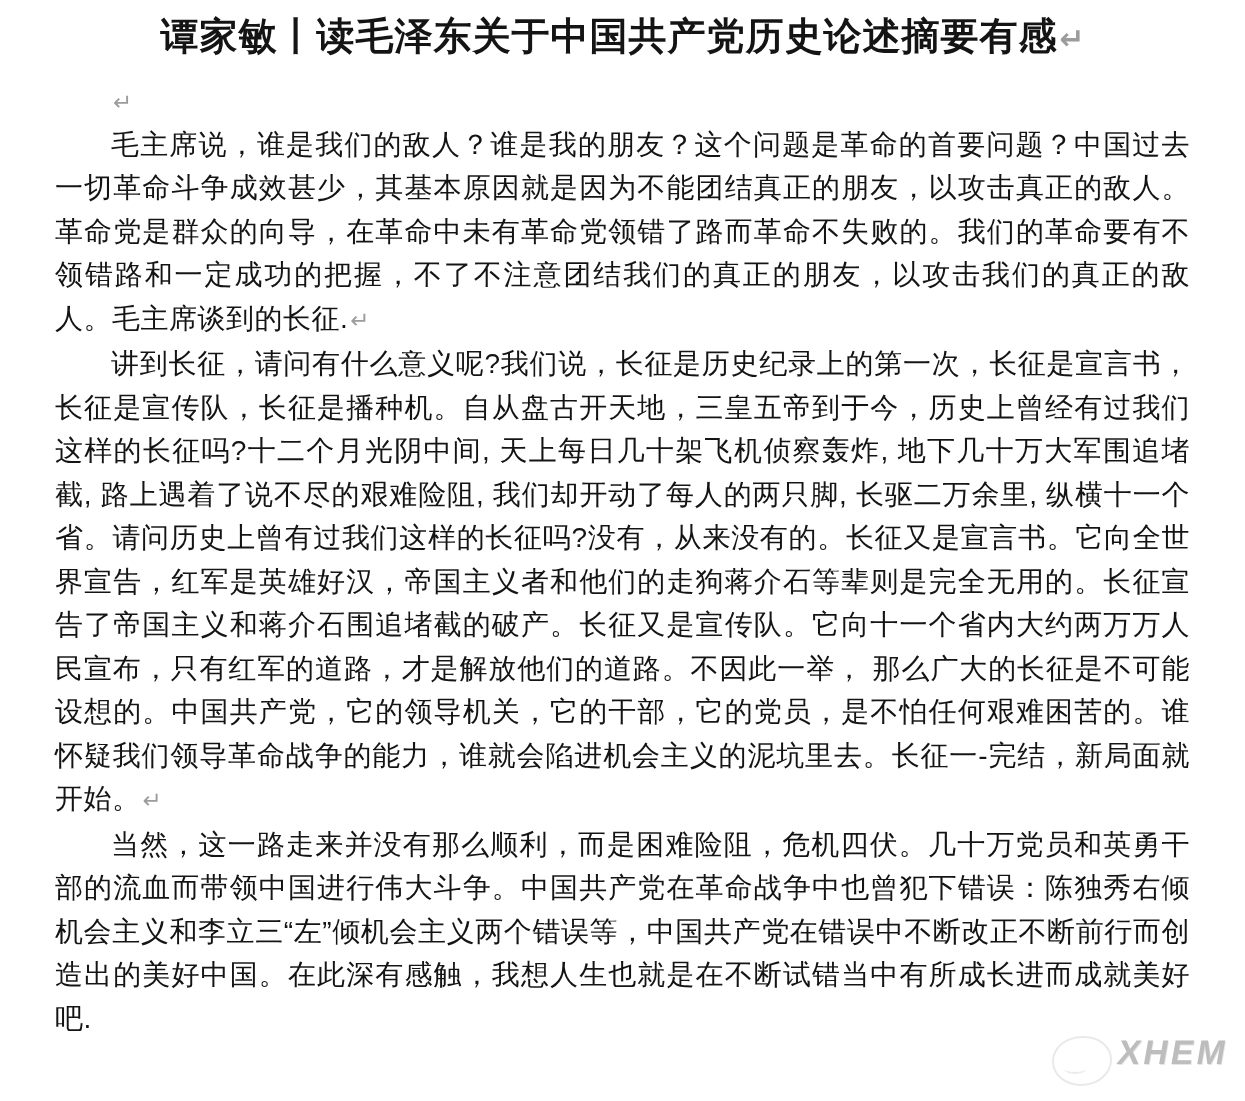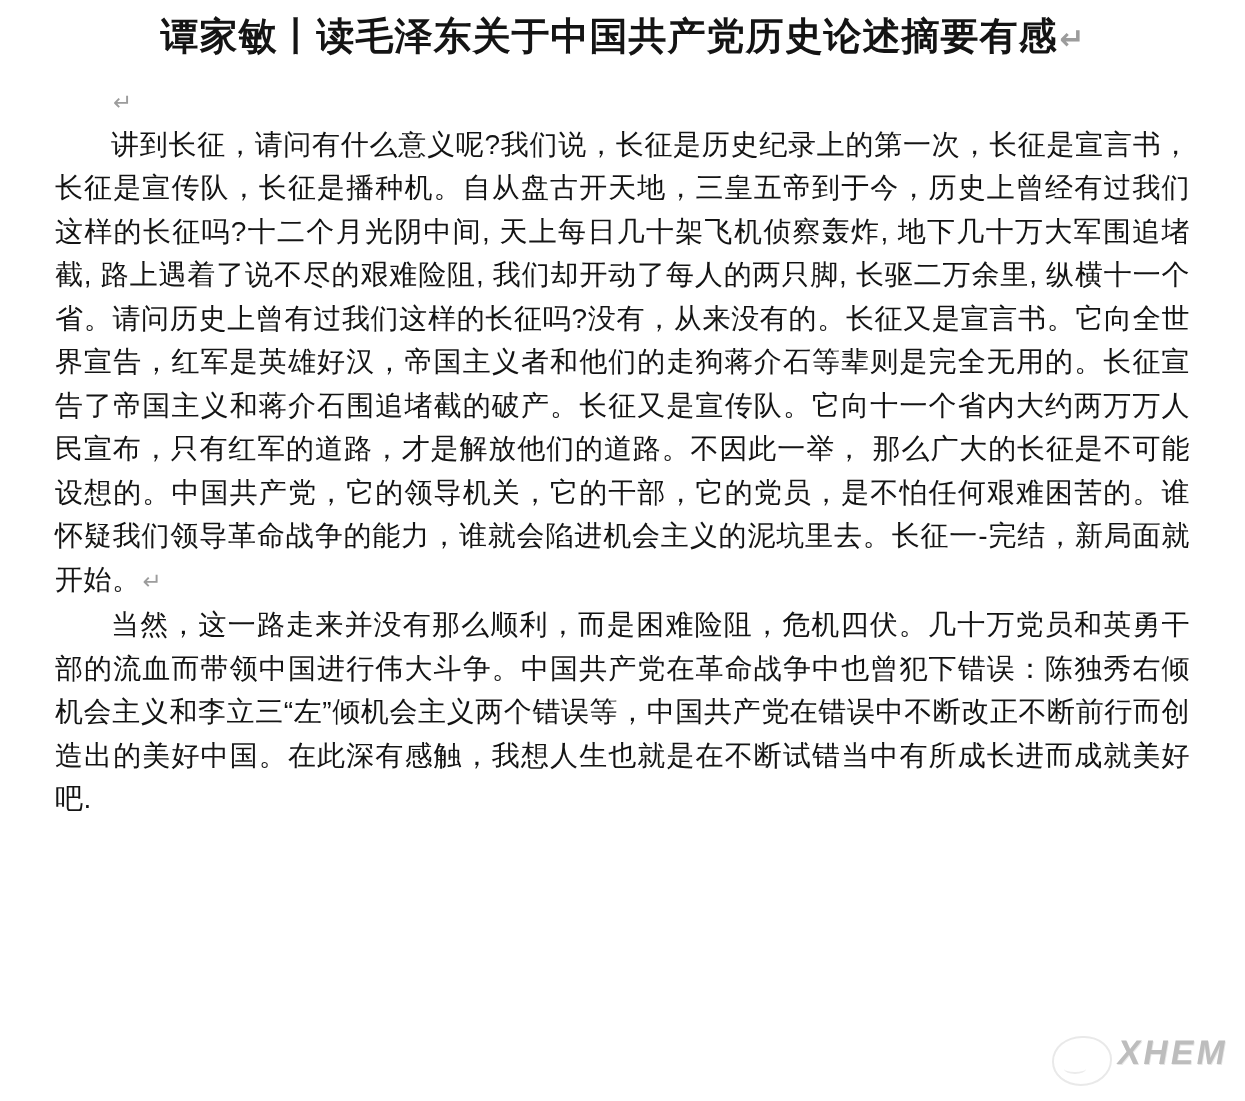--- a/index.html
+++ b/index.html
@@ -91,20 +91,21 @@
 </style>
 </head>
 <body>
 
 <div class="page">
 
   <h1 class="doc-title"><span>谭家敏丨读毛泽东关于中国共产党历史论述摘要有感</span><span class="pmark title-pmark">↵</span></h1>
 
   <p class="para empty"><span class="pmark">↵</span></p>
 
+  <p class="para"><span>毛主席说，谁是我们的敌人？谁是我的朋友？这个问题是革命的首要问题？中国过去一切革命斗争成效甚少，其基本原因就是因为不能团结真正的朋友，以攻击真正的敌人。革命党是群众的向导，在革命中未有革命党领错了路而革命不失败的。我们的革命要有不领错路和一定成功的把握，不了不注意团结我们的真正的朋友，以攻击我们的真正的敌人。毛主席谈到的长征.</span><span class="pmark">↵</span></p>
 
   <p class="para"><span>讲到长征，请问有什么意义呢?我们说，长征是历史纪录上的第一次，长征是宣言书，长征是宣传队，长征是播种机。自从盘古开天地，三皇五帝到于今，历史上曾经有过我们这样的长征吗?十二个月光阴中间, 天上每日几十架飞机侦察轰炸, 地下几十万大军围追堵截, 路上遇着了说不尽的艰难险阻, 我们却开动了每人的两只脚, 长驱二万余里, 纵横十一个省。请问历史上曾有过我们这样的长征吗?没有，从来没有的。长征又是宣言书。它向全世界宣告，红军是英雄好汉，帝国主义者和他们的走狗蒋介石等辈则是完全无用的。长征宣告了帝国主义和蒋介石围追堵截的破产。长征又是宣传队。它向十一个省内大约两万万人民宣布，只有红军的道路，才是解放他们的道路。不因此一举， 那么广大的长征是不可能设想的。中国共产党，它的领导机关，它的干部，它的党员，是不怕任何艰难困苦的。谁怀疑我们领导革命战争的能力，谁就会陷进机会主义的泥坑里去。长征一-完结，新局面就开始。</span><span class="pmark">↵</span></p>
 
 
   <p class="para"><span>当然，这一路走来并没有那么顺利，而是困难险阻，危机四伏。几十万党员和英勇干部的流血而带领中国进行伟大斗争。中国共产党在革命战争中也曾犯下错误：陈独秀右倾机会主义和李立三“左”倾机会主义两个错误等，中国共产党在错误中不断改正不断前行而创造出的美好中国。在此深有感触，我想人生也就是在不断试错当中有所成长进而成就美好吧.</span></p>
 
   <span class="doodle"></span>
   <div class="watermark"><span>XHEM</span></div>
 
 </div>

